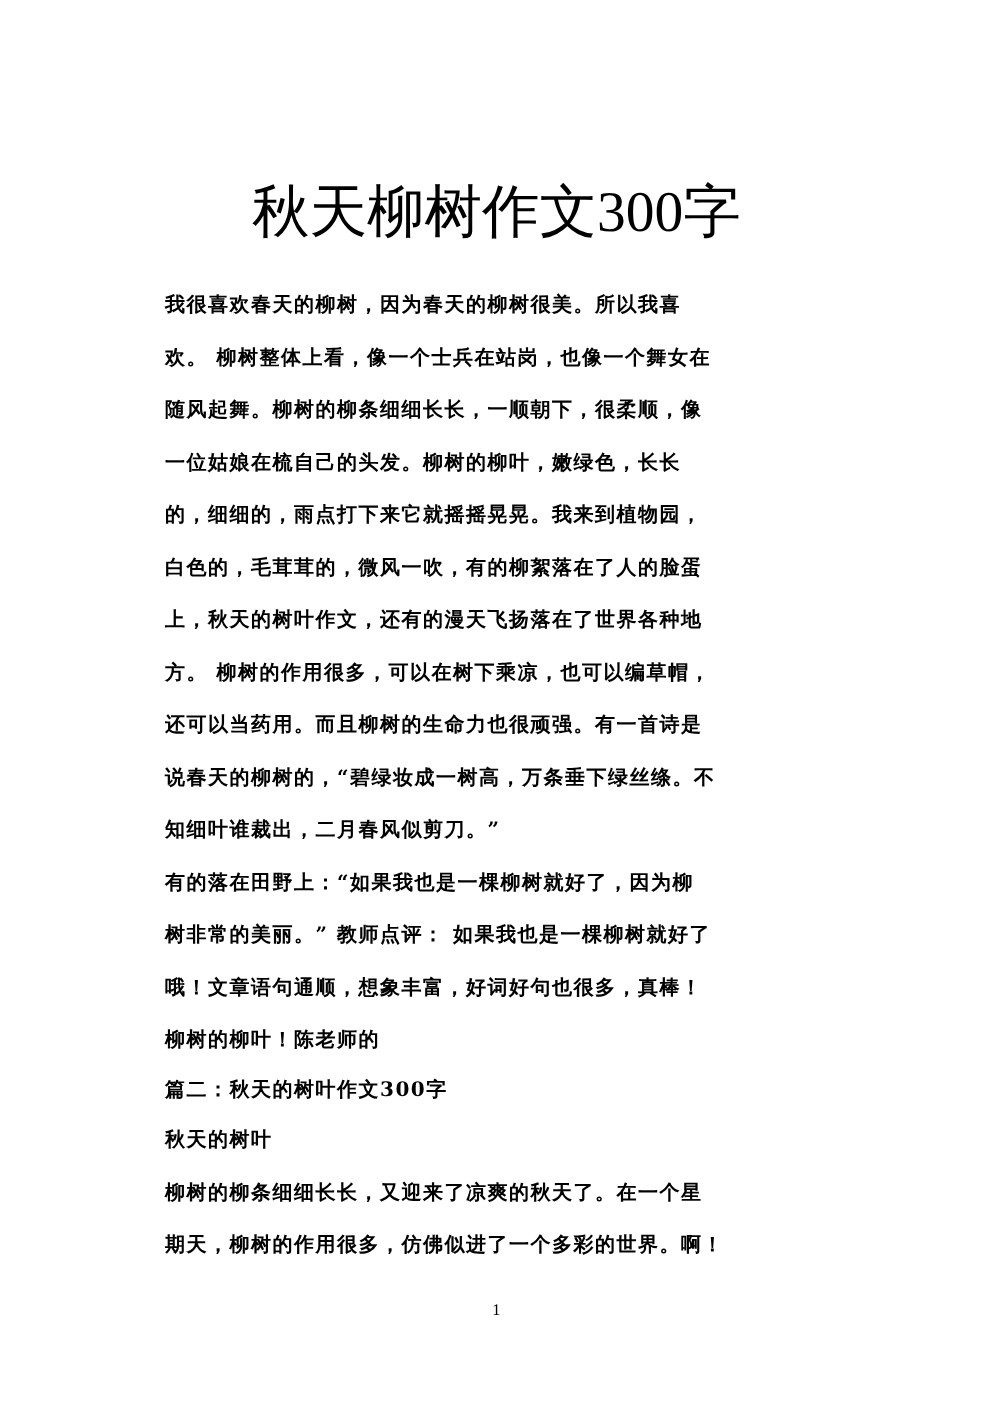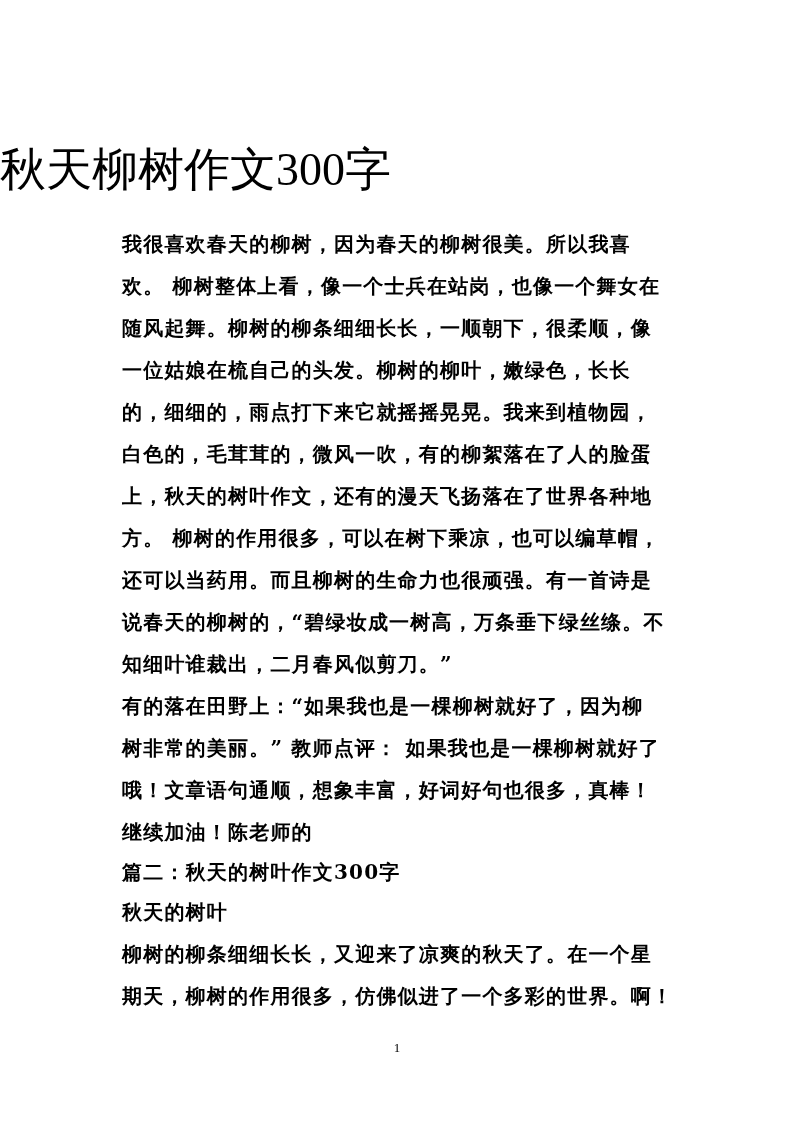--- a/index.html
+++ b/index.html
@@ -2,25 +2,25 @@
 <html><head>
   <meta charset="utf-8">
   <style>
     html, body { margin: 0; padding: 0; background: #ffffff; }
     body {
       width: 794px; height: 1123px; position: relative; overflow: hidden;
       font-family: "DejaVu Serif", "Liberation Serif", serif; color: #000;
     }
     .title {
       position: absolute; left: 0; top: 138px; width: 794px;
-      font-size: 46px; line-height: 64px;
+      text-align: center; font-size: 46px; line-height: 64px;
       font-family: "Liberation Serif", "DejaVu Serif", serif;
     }
     .line {
-      position: absolute; left: 122px; font-size: 20px; line-height: 28px;
+      position: absolute; left: 132px; font-size: 16px; line-height: 28px;
       white-space: nowrap; letter-spacing: 1.2px; font-weight: bold;
     }
     .pagenum {
       position: absolute; left: 0; width: 794px; top: 1040px;
       text-align: center; font-size: 13px;
       font-family: "Liberation Serif", serif;
     }
   </style>
 </head>
 <body>
@@ -35,20 +35,20 @@
   <div class="line" style="top:398px">的，细细的，雨点打下来它就摇摇晃晃。我来到植物园，</div>
   <div class="line" style="top:440px">白色的，毛茸茸的，微风一吹，有的柳絮落在了人的脸蛋</div>
   <div class="line" style="top:482px">上，秋天的树叶作文，还有的漫天飞扬落在了世界各种地</div>
   <div class="line" style="top:524px">方。    柳树的作用很多，可以在树下乘凉，也可以编草帽，</div>
   <div class="line" style="top:566px">还可以当药用。而且柳树的生命力也很顽强。有一首诗是</div>
   <div class="line" style="top:608px">说春天的柳树的，“碧绿妆成一树高，万条垂下绿丝绦。不</div>
   <div class="line" style="top:650px">知细叶谁裁出，二月春风似剪刀。”</div>
   <div class="line" style="top:692px">      有的落在田野上：“如果我也是一棵柳树就好了，因为柳</div>
   <div class="line" style="top:734px">树非常的美丽。”    教师点评：      如果我也是一棵柳树就好了</div>
   <div class="line" style="top:776px">哦！文章语句通顺，想象丰富，好词好句也很多，真棒！</div>
-  <div class="line" style="top:818px">继续加油！陈老师的</div>
+  <div class="line" style="top:818px">柳树的柳叶！陈老师的</div>
   <div class="line" style="top:858px">  篇二：秋天的树叶作文300字</div>
   <div class="line" style="top:898px">   秋天的树叶</div>
   <div class="line" style="top:940px">    柳树的柳条细细长长，又迎来了凉爽的秋天了。在一个星</div>
   <div class="line" style="top:982px">期天，柳树的作用很多，仿佛似进了一个多彩的世界。啊！</div>
 
   <div class="pagenum">1</div>
 </div>
 
 </body></html>

